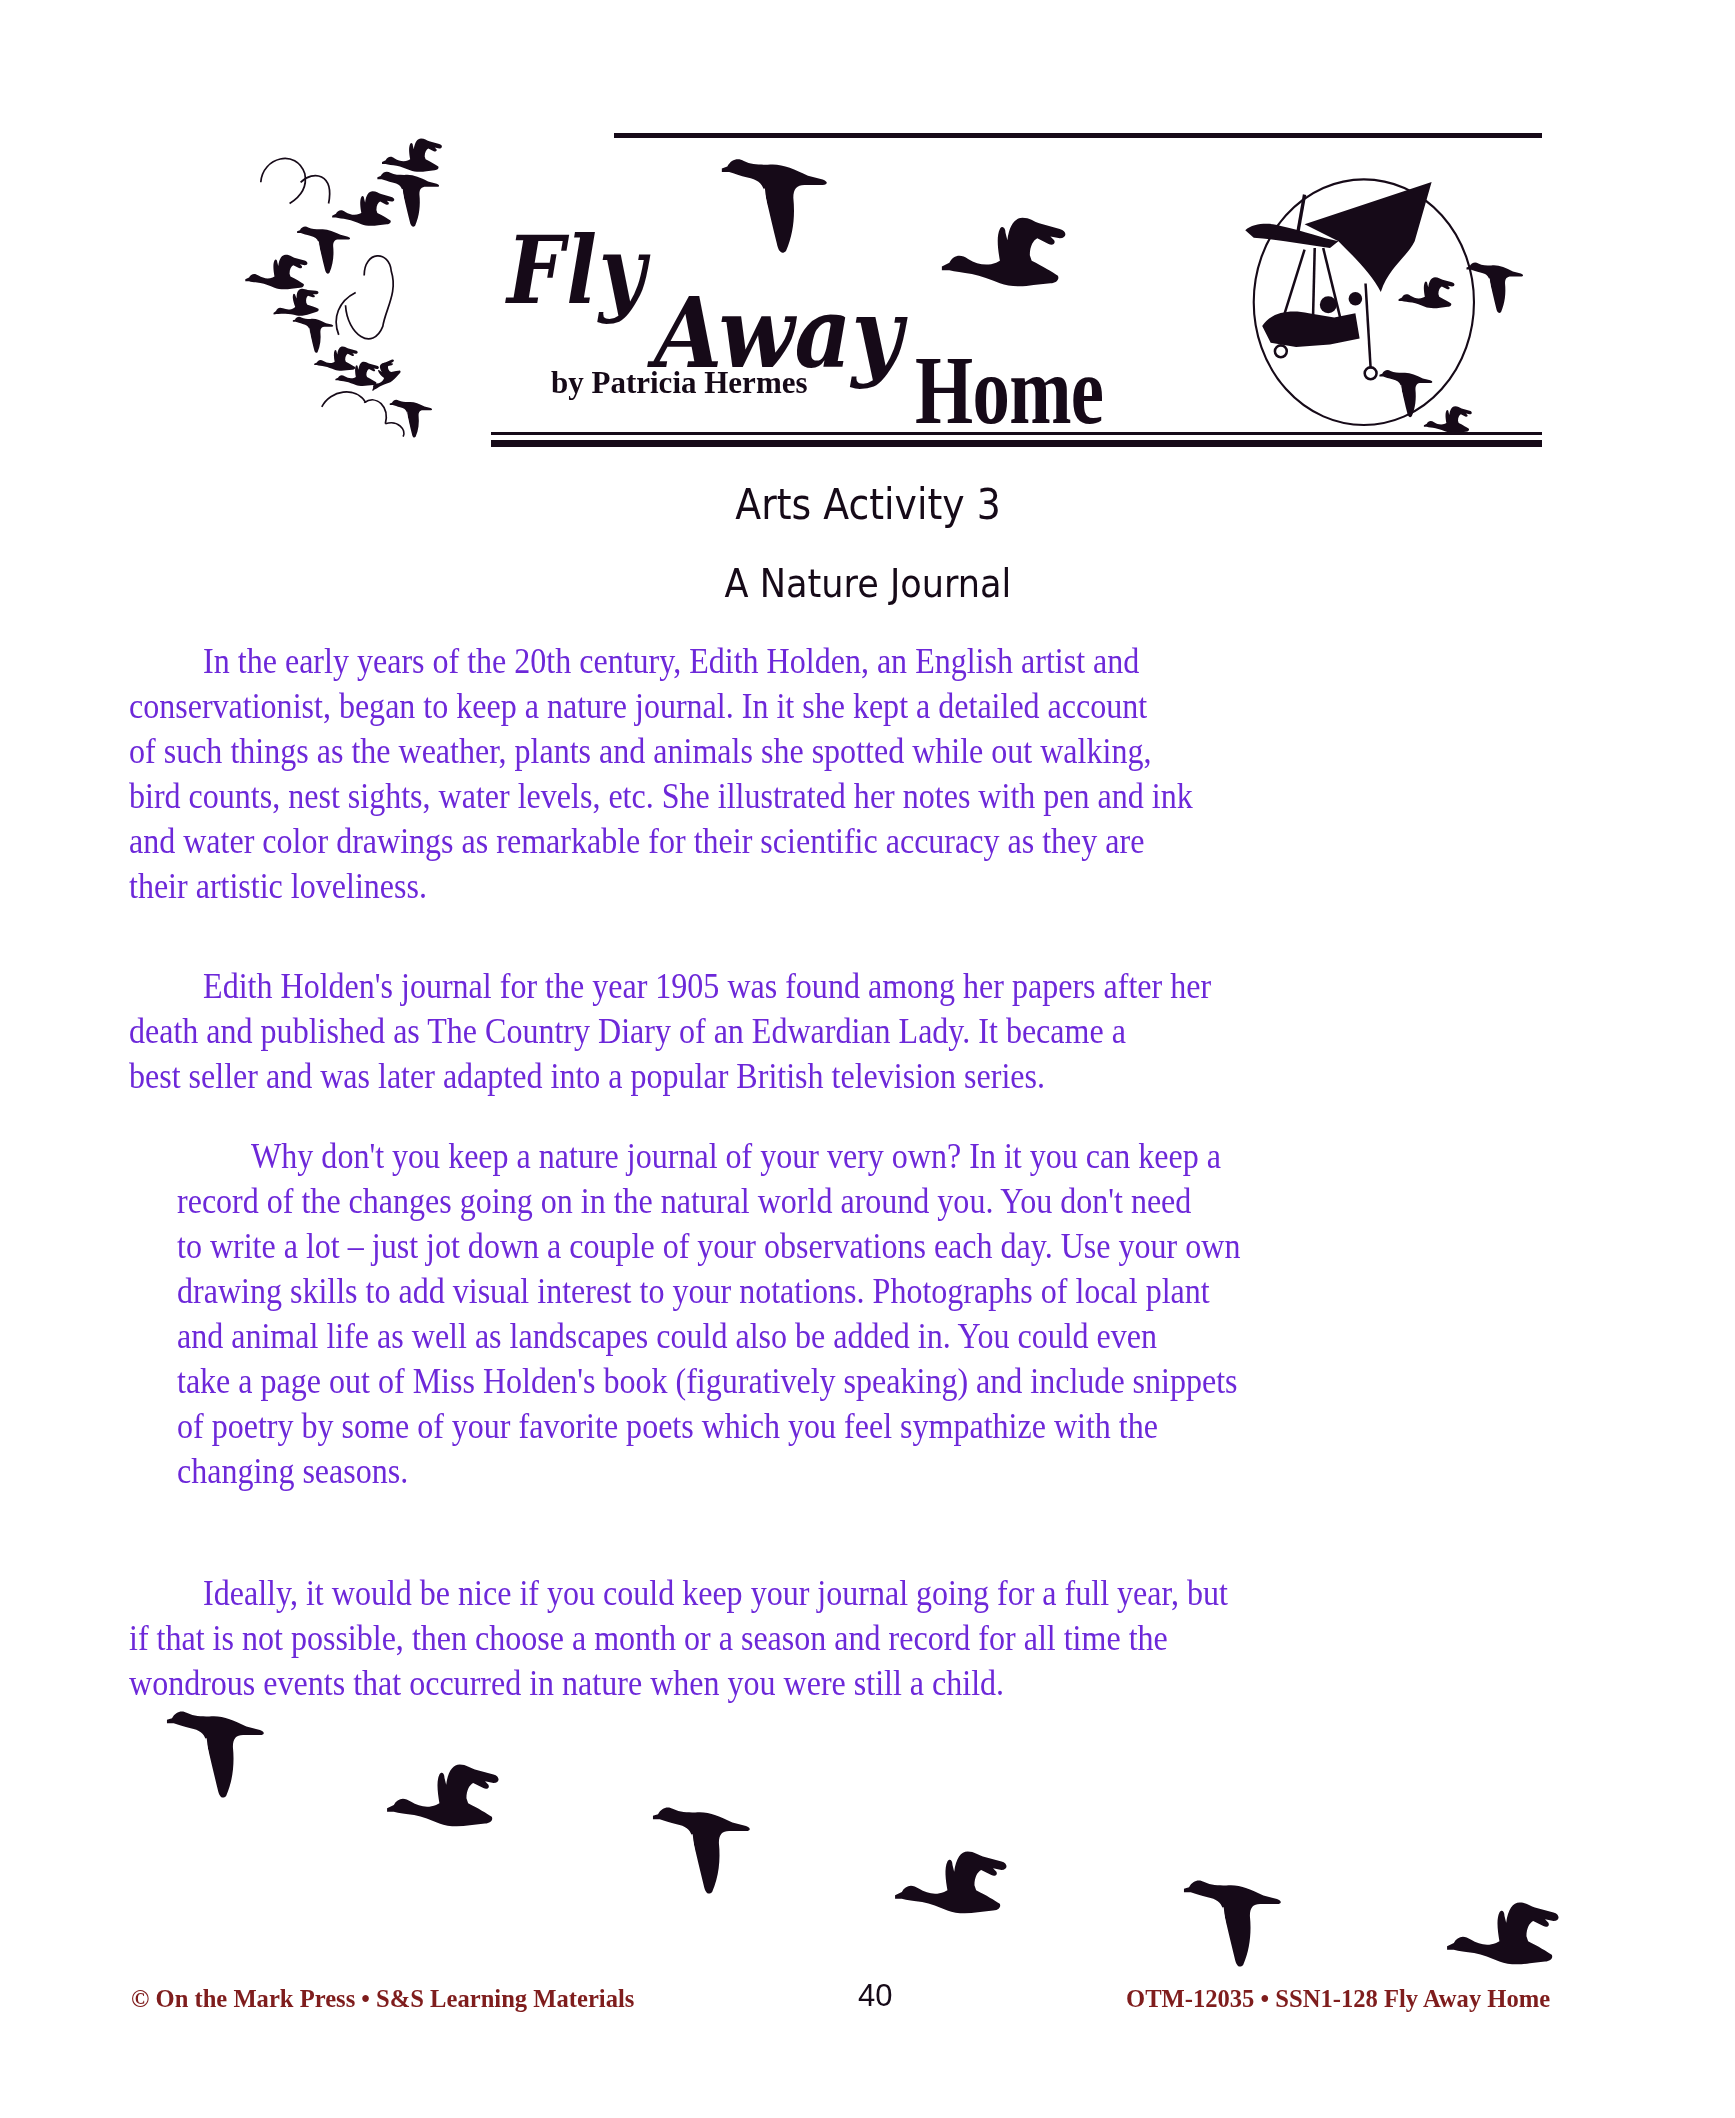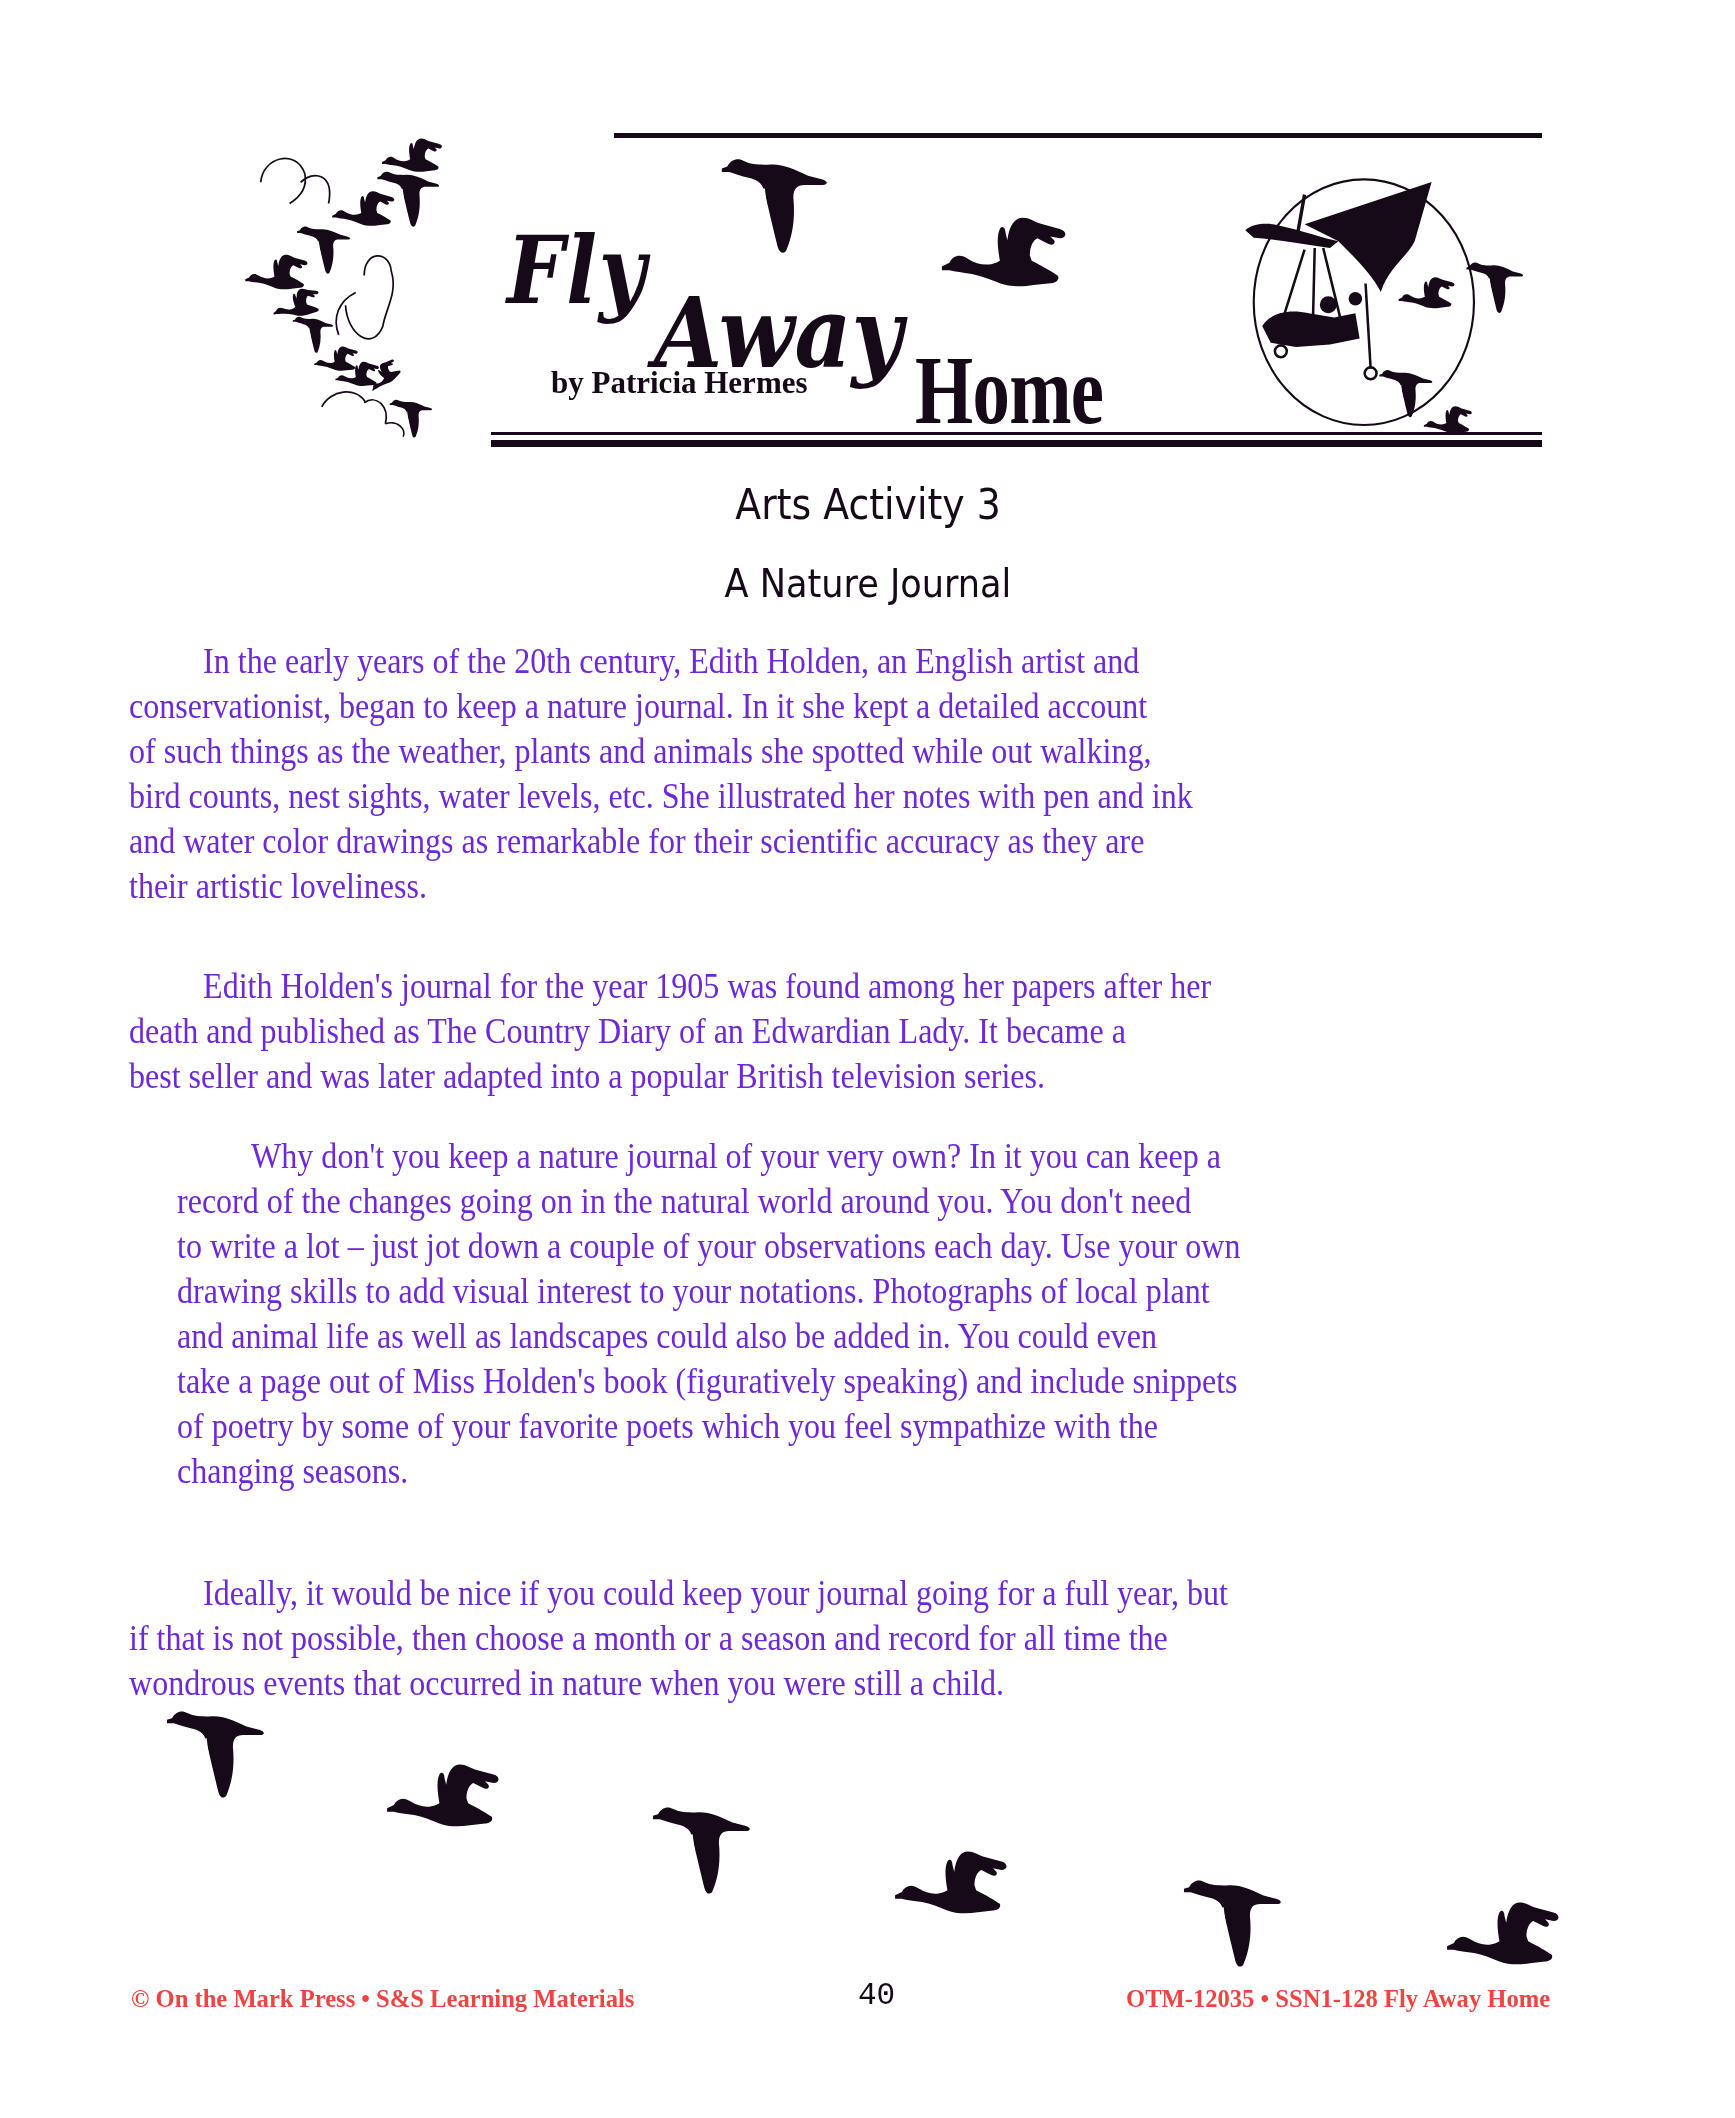--- a/index.html
+++ b/index.html
@@ -17,22 +17,22 @@
   
   .h1 { position:absolute; left:0; width:1736px; top:480px; text-align:center; font-family:"DejaVu Sans", sans-serif; font-size:42px; color:#160a18; transform:scaleX(0.9); }
   .h2 { position:absolute; left:0; width:1736px; top:561px; text-align:center; font-family:"DejaVu Sans", sans-serif; font-size:39px; color:#160a18; transform:scaleX(0.9); }
 
   
   .para { position:absolute; left:129px; width:1475px; font-family:Liberation Serif, serif; font-size:35px; line-height:45px; color:#6d28d9; }
   .line { display:block; white-space:nowrap; transform:scaleX(0.915); transform-origin:left center; }
   .line.indent { padding-left:81px; }
 
   
-  .footer { position:absolute; top:1985px; font-family:"Liberation Serif", serif; font-weight:bold; font-size:24.6px; color:#ef4444; white-space:nowrap; }
-  .pagenum { position:absolute; top:1978px; left:858px; font-family:Liberation Mono, monospace; font-size:31px; color:#160a18; }
+  .footer { position:absolute; top:1985px; font-family:"Liberation Serif", serif; font-weight:bold; font-size:24.6px; color:#7f1d1d; white-space:nowrap; }
+  .pagenum { position:absolute; top:1978px; left:858px; font-family:Liberation Sans, sans-serif; font-size:31px; color:#160a18; }
 
   svg { display:block; }
 </style>
 </head>
 <body>
 
 <svg width="0" height="0" style="position:absolute">
   <defs>
 
     <symbol id="goose-down" viewBox="0 0 120 110">

